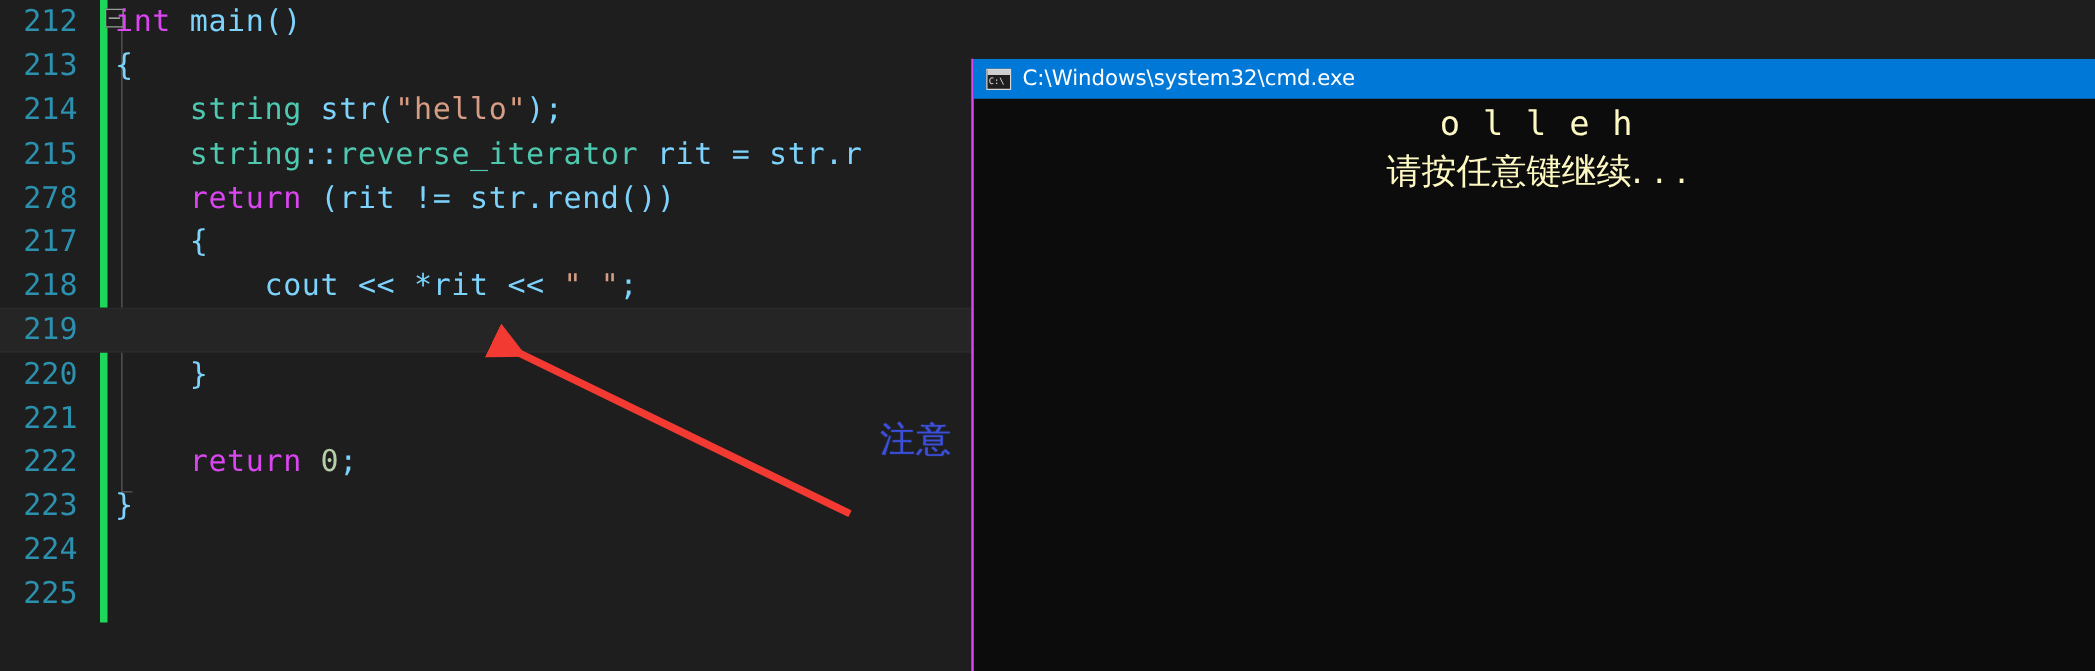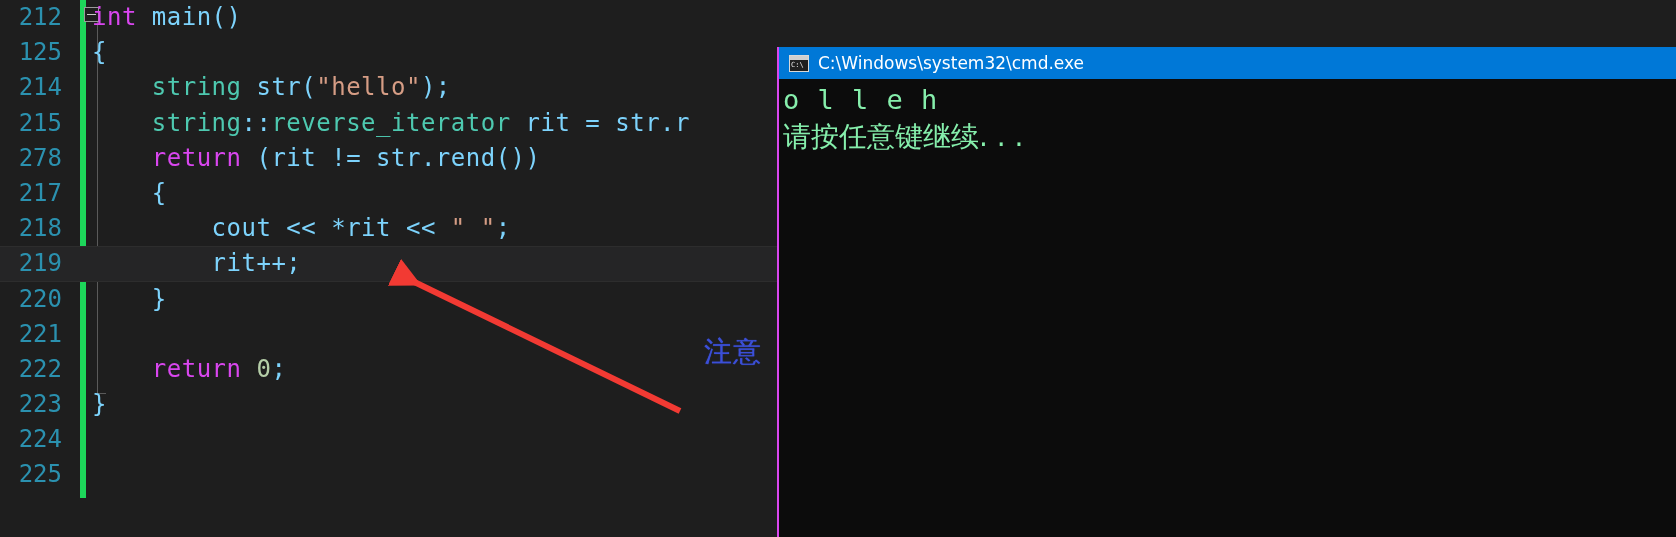--- a/index.html
+++ b/index.html
@@ -79,48 +79,49 @@
     font-size:7px;line-height:11px;color:#e6e6e6;
     font-family:"DejaVu Sans Mono","Liberation Mono",monospace;
   }
   #cmd-title-text{
     color:#ffffff;font-size:17px;
     font-family:"DejaVu Sans","Liberation Sans",sans-serif;
     white-space:nowrap;
   }
   #cmd-body{padding:2px 0 0 4px;}
   .cmd-line{
-    color:#86efac;font-size:27px;line-height:38px;white-space:pre;
+    color:#fef9c3;font-size:27px;line-height:38px;white-space:pre;
     font-family:"DejaVu Sans Mono","Liberation Mono",monospace;
     letter-spacing:1px;
+    text-align:center;
   }
   .cmd-line.cn{
     font-family:"DejaVu Sans","Liberation Sans",sans-serif;
     letter-spacing:0px;font-size:28px;line-height:36px;
   }
 </style>
 </head>
 <body>
 
 <div id="editor">
 
   <div id="changebar"></div>
   <div id="guideline"></div>
   <div id="guidefoot"></div>
   <div id="foldbox"></div>
 
   <div id="code-lines">
       <div class="code-line"><span class="lnum">212</span><span class="codetext"><span class="kw">int </span><span class="pl">main()</span></span></div>
-      <div class="code-line"><span class="lnum">125</span><span class="codetext"><span class="pl">{</span></span></div>
+      <div class="code-line"><span class="lnum">213</span><span class="codetext"><span class="pl">{</span></span></div>
       <div class="code-line"><span class="lnum">214</span><span class="codetext"><span class="pl">    </span><span class="typ">string</span><span class="pl"> str(</span><span class="str">"hello"</span><span class="pl">);</span></span></div>
       <div class="code-line"><span class="lnum">215</span><span class="codetext"><span class="pl">    </span><span class="typ">string</span><span class="pl">::</span><span class="typ">reverse_iterator</span><span class="pl"> rit = str.r</span></span></div>
       <div class="code-line"><span class="lnum">278</span><span class="codetext"><span class="pl">    </span><span class="kw">return</span><span class="pl"> (rit != str.rend())</span></span></div>
       <div class="code-line"><span class="lnum">217</span><span class="codetext"><span class="pl">    {</span></span></div>
       <div class="code-line"><span class="lnum">218</span><span class="codetext"><span class="pl">        cout &lt;&lt; *rit &lt;&lt; </span><span class="str">" "</span><span class="pl">;</span></span></div>
-      <div class="code-line current"><span class="lnum">219</span><span class="codetext"><span class="pl">        rit++;</span></span></div>
+      <div class="code-line current"><span class="lnum">219</span></div>
       <div class="code-line"><span class="lnum">220</span><span class="codetext"><span class="pl">    }</span></span></div>
       <div class="code-line"><span class="lnum">221</span></div>
       <div class="code-line"><span class="lnum">222</span><span class="codetext"><span class="pl">    </span><span class="kw">return</span><span class="pl"> </span><span class="num">0</span><span class="pl">;</span></span></div>
       <div class="code-line"><span class="lnum">223</span><span class="codetext"><span class="pl">}</span></span></div>
       <div class="code-line"><span class="lnum">224</span><span class="codetext"></span></div>
       <div class="code-line"><span class="lnum">225</span><span class="codetext"></span></div>
     </div>
 </div>
 
 <div id="annot">注意  这仍旧 是 ++</div>

